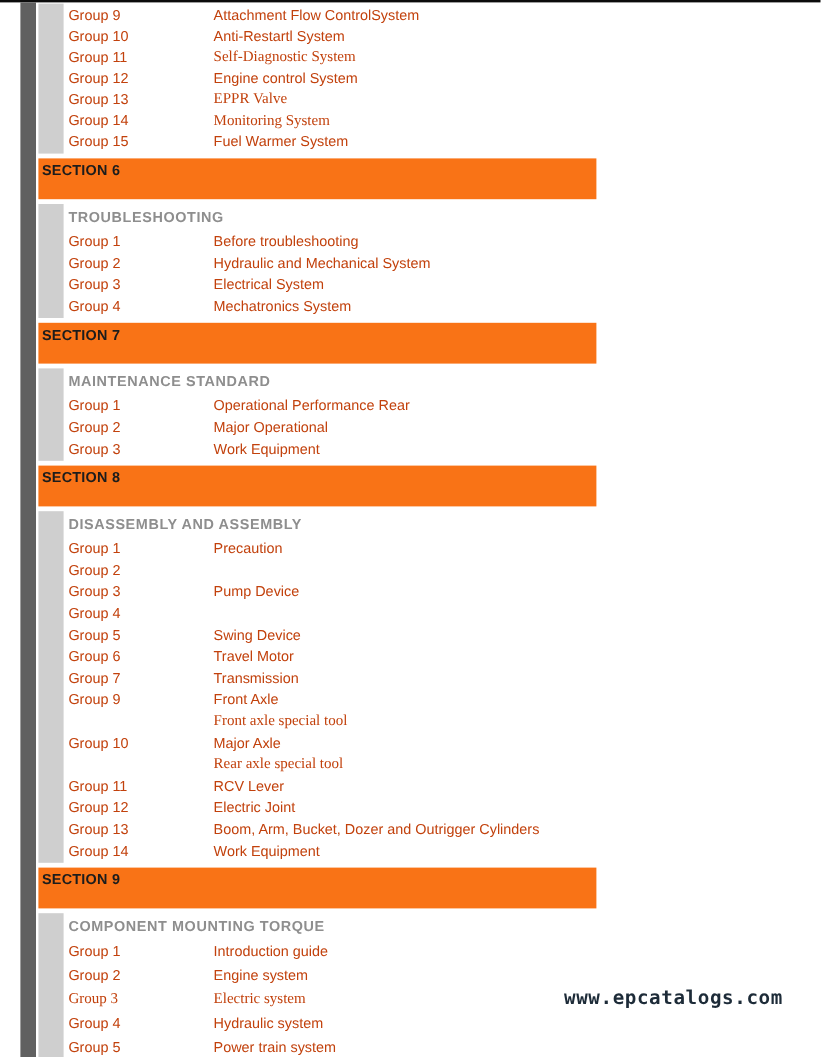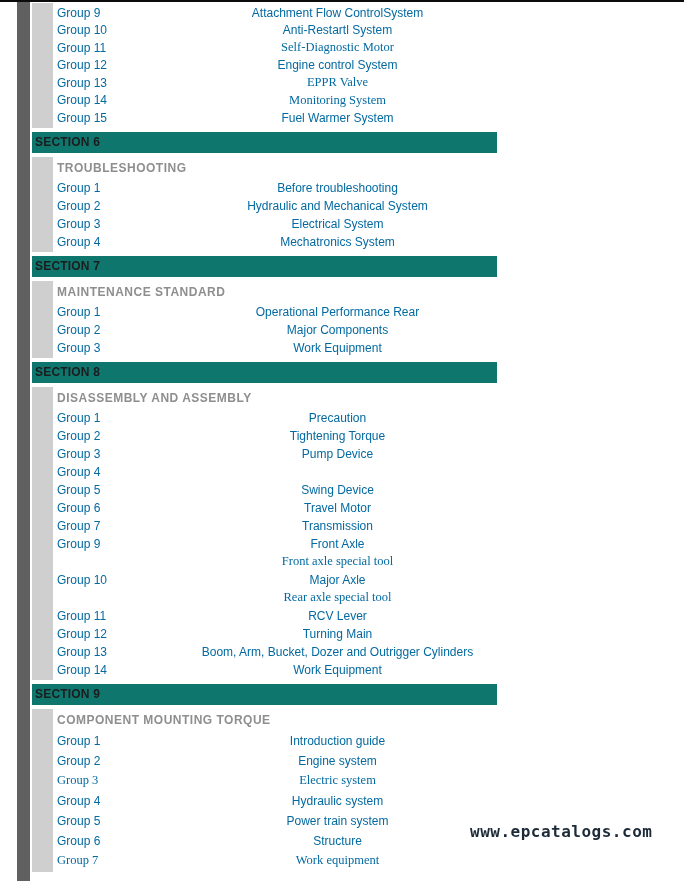--- a/index.html
+++ b/index.html
@@ -5,38 +5,38 @@
   html,body { margin:0; padding:0; background:#ffffff; }
   .page {
     position:relative; width:684px; height:881px; background:#ffffff;
     overflow:hidden; font-family:"Liberation Sans", sans-serif;
   }
   .top-border { position:absolute; top:0; left:0; width:684px; height:2px; background:#0b0b0b; }
   .side-bar  { position:absolute; top:2px; left:17px; width:13px; height:879px; background:#606060; }
   .content   { position:absolute; top:2px; left:32px; width:465px; }
 
   .section-bar {
-    height:21px; background:#0f766e; margin:3px 0; line-height:21px;
+    height:34px; background:#f97316; margin:3px 0; line-height:21px;
     padding-left:3px; font-size:12px; font-weight:bold; color:#1c1c1c;
     letter-spacing:0.2px;
   }
   .block { position:relative; padding:2px 0; }
   .indent-cell { position:absolute; left:0; top:1px; bottom:1px; width:21px; background:#cfcfcf; }
   .subheader {
     margin-left:25px; height:21px; line-height:21px; font-weight:bold;
     font-size:12px; color:#8e8e8e; letter-spacing:0.5px;
   }
   .row {
     margin-left:25px; display:flex; align-items:center;
-    height:18px; font-size:12px; color:#0369a1;
+    height:18px; font-size:12px; color:#c2410c;
   }
   .rows-tight .row { height:17.5px; }
   .rows-loose .row { height:20px; }
   .row .label { flex:0 0 121px; }
-  .row .title { flex:1; white-space:nowrap;text-align:center; }
+  .row .title { flex:1; white-space:nowrap; }
   .serif { font-family:"Liberation Serif", serif; font-size:12.5px; }
 
   .watermark {
     position:absolute; left:470px; top:822px;
     font-family:"DejaVu Sans Mono", monospace; font-size:16px; font-weight:bold;
     color:#1d2b38; letter-spacing:0.5px; text-decoration:none; cursor:pointer;
   }
 </style>
 </head>
 <body>
@@ -50,21 +50,21 @@
         <div class="row">
           <span class="label">Group 9</span>
           <span class="title">Attachment Flow ControlSystem</span>
         </div>
         <div class="row">
           <span class="label">Group 10</span>
           <span class="title">Anti-Restartl System</span>
         </div>
         <div class="row">
           <span class="label">Group 11</span>
-          <span class="title serif">Self-Diagnostic Motor</span>
+          <span class="title serif">Self-Diagnostic System</span>
         </div>
         <div class="row">
           <span class="label">Group 12</span>
           <span class="title">Engine control System</span>
         </div>
         <div class="row">
           <span class="label">Group 13</span>
           <span class="title serif">EPPR Valve</span>
         </div>
         <div class="row">
@@ -100,38 +100,37 @@
       <div class="section-bar">SECTION 7</div>
       <div class="block">
         <div class="indent-cell"></div>
         <div class="subheader">MAINTENANCE STANDARD</div>
         <div class="row">
           <span class="label">Group 1</span>
           <span class="title">Operational Performance Rear</span>
         </div>
         <div class="row">
           <span class="label">Group 2</span>
-          <span class="title">Major Components</span>
+          <span class="title">Major Operational</span>
         </div>
         <div class="row">
           <span class="label">Group 3</span>
           <span class="title">Work Equipment</span>
         </div>
       </div>
       <div class="section-bar">SECTION 8</div>
       <div class="block">
         <div class="indent-cell"></div>
         <div class="subheader">DISASSEMBLY AND ASSEMBLY</div>
         <div class="row">
           <span class="label">Group 1</span>
           <span class="title">Precaution</span>
         </div>
         <div class="row">
           <span class="label">Group 2</span>
-          <span class="title">Tightening Torque</span>
         </div>
         <div class="row">
           <span class="label">Group 3</span>
           <span class="title">Pump Device</span>
         </div>
         <div class="row">
           <span class="label">Group 4</span>
         </div>
         <div class="row">
           <span class="label">Group 5</span>
@@ -160,21 +159,21 @@
         <div class="row">
           <span class="label"></span>
           <span class="title serif">Rear axle special tool</span>
         </div>
         <div class="row">
           <span class="label">Group 11</span>
           <span class="title">RCV Lever</span>
         </div>
         <div class="row">
           <span class="label">Group 12</span>
-          <span class="title">Turning Main</span>
+          <span class="title">Electric Joint</span>
         </div>
         <div class="row">
           <span class="label">Group 13</span>
           <span class="title">Boom, Arm, Bucket, Dozer and Outrigger Cylinders</span>
         </div>
         <div class="row">
           <span class="label">Group 14</span>
           <span class="title">Work Equipment</span>
         </div>
       </div>

